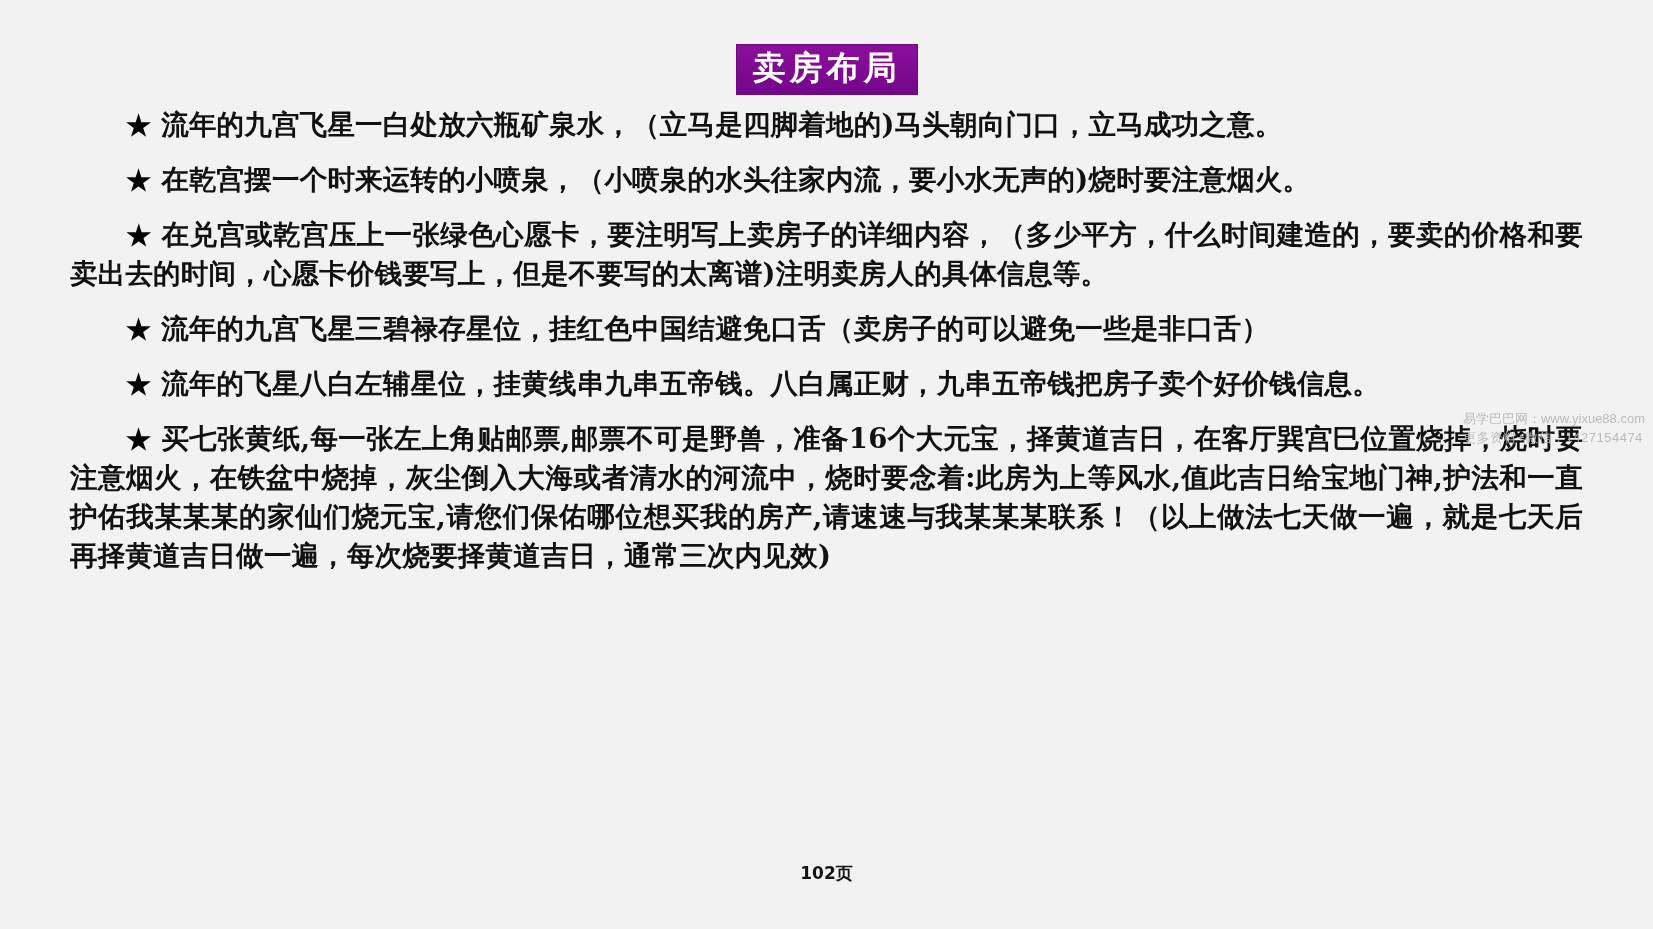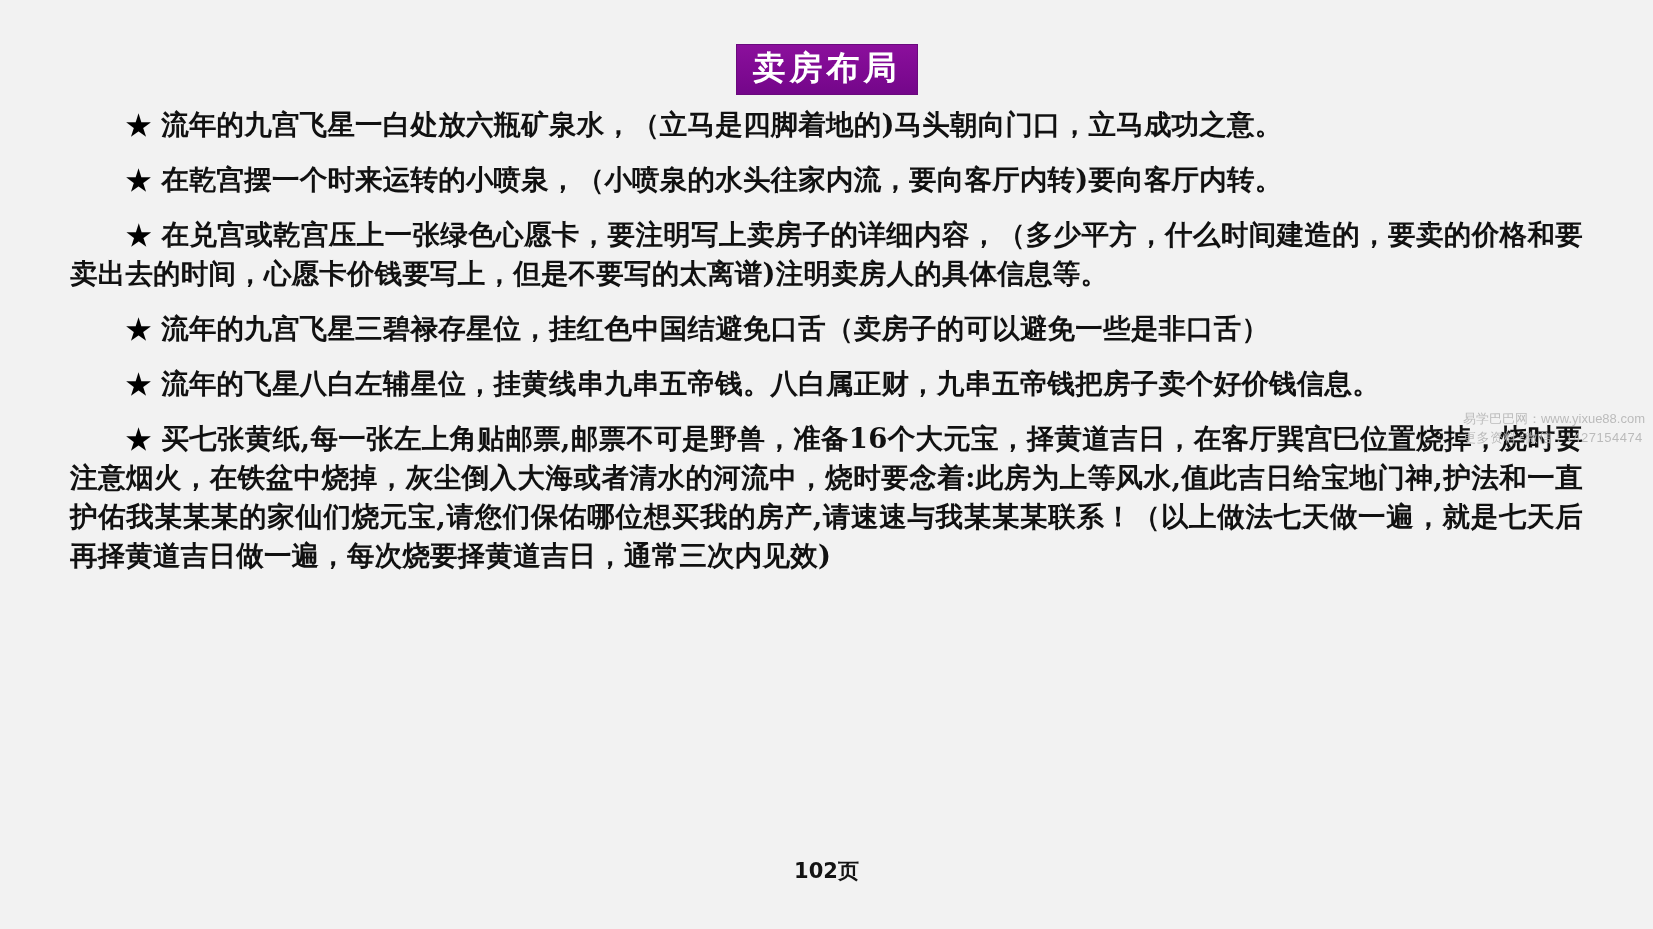--- a/index.html
+++ b/index.html
@@ -64,21 +64,21 @@
   }
   .para-lg {
     font-size: 27.5px;
   }
   .footer {
     position: absolute;
     left: 0;
     right: 0;
     bottom: 44px;
     text-align: center;
-    font-size: 21px;
+    font-size: 17px;
     font-weight: 700;
     font-family: "DejaVu Sans", "Liberation Sans", sans-serif;
     color: #141414;
   }
   .watermark {
     position: absolute;
     right: 8px;
     top: 410px;
     text-align: left;
     color: #b9b9b9;
@@ -100,21 +100,21 @@
     <div class="title">卖房布局</div>
   </div>
 
   <div class="body-text">
 
     <p class="para">
       <span class="indent"></span><span class="star">★</span><span>流年的九宫飞星一白处放六瓶矿泉水，（立马是四脚着地的)马头朝向门口，立马成功之意。</span>
     </p>
 
     <p class="para">
-      <span class="indent"></span><span class="star">★</span><span>在乾宫摆一个时来运转的小喷泉，（小喷泉的水头往家内流，要向客厅内转)要向客厅内转。</span>
+      <span class="indent"></span><span class="star">★</span><span>在乾宫摆一个时来运转的小喷泉，（小喷泉的水头往家内流，要小水无声的)烧时要注意烟火。</span>
     </p>
 
     <p class="para">
       <span class="indent"></span><span class="star">★</span><span>在兑宫或乾宫压上一张绿色心愿卡，要注明写上卖房子的详细内容，（多少平方，什么时间建造的，要卖的价格和要卖出去的时间，心愿卡价钱要写上，但是不要写的太离谱)注明卖房人的具体信息等。</span>
     </p>
 
 
     <p class="para">
       <span class="indent"></span><span class="star">★</span><span>流年的九宫飞星三碧禄存星位，挂红色中国结避免口舌（卖房子的可以避免一些是非口舌）</span>
     </p>

